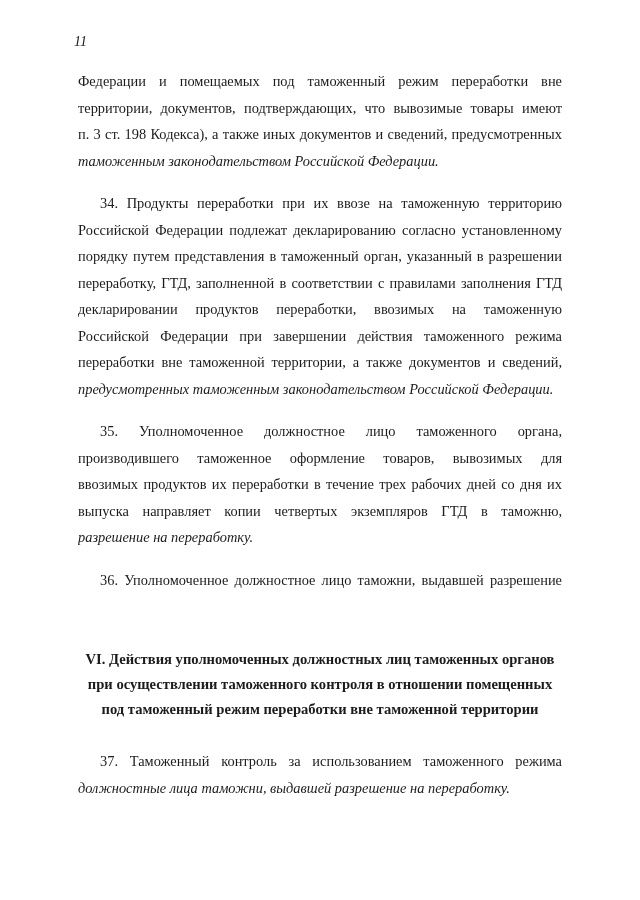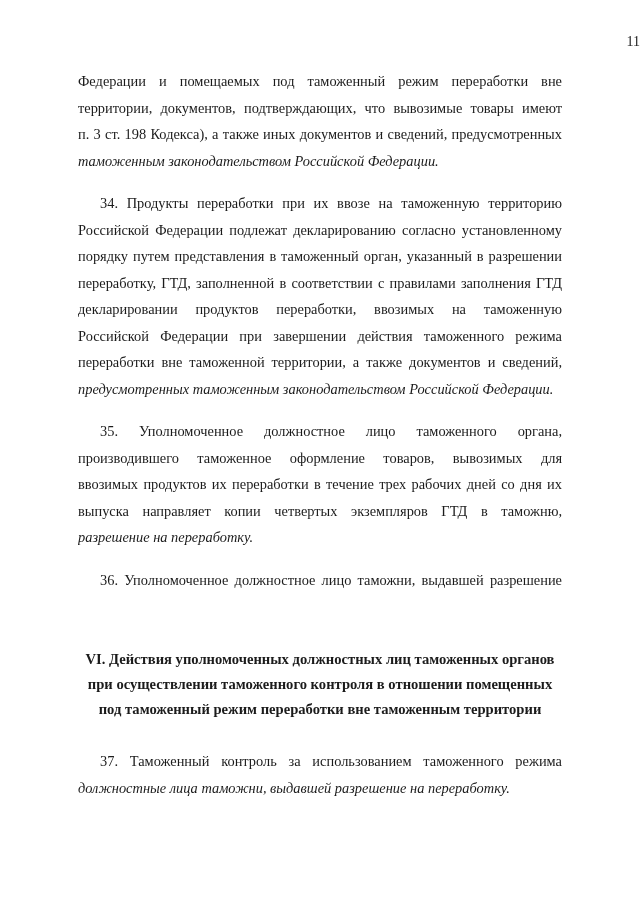--- a/index.html
+++ b/index.html
@@ -10,22 +10,23 @@
     background: #ffffff;
     font-family: "Liberation Serif", "DejaVu Serif", serif;
     color: #1b1b1b;
     overflow: hidden;
   }
   .page-number {
     margin-top: 31px;
     height: 21px;
     line-height: 21px;
     font-size: 14px;
-    text-align: right;
-    padding-left: 54px; 
+    text-align: left;
+    padding-left: 74px; 
+    font-style: italic;
   }
   .content {
     margin: 0 62px;
     width: 516px;
   }
   .block { margin: 16px; }
   .block.body .line {
     font-size: 14.4px;
     height: 26.5px;
     line-height: 26.5px;
@@ -81,20 +82,20 @@
         <div class="line">ввозимых продуктов их переработки в течение трех рабочих дней со дня их</div>
         <div class="line">выпуска направляет копии четвертых экземпляров ГТД в таможню, выдавшую</div>
         <div class="line last">разрешение на переработку.</div>
       </div>
       <div class="block body">
         <div class="line indent">36. Уполномоченное должностное лицо таможни, выдавшей разрешение на</div>
       </div>
       <div class="block heading">
         <div class="line">VI. Действия уполномоченных должностных лиц таможенных органов</div>
         <div class="line">при осуществлении таможенного контроля в отношении помещенных</div>
-        <div class="line">под таможенный режим переработки вне таможенным территории</div>
+        <div class="line">под таможенный режим переработки вне таможенной территории</div>
       </div>
       <div class="block body">
         <div class="line indent">37. Таможенный контроль за использованием таможенного режима</div>
         <div class="line last">должностные лица таможни, выдавшей разрешение на переработку.</div>
       </div>
     </div>
 </div>
 
 </body></html>

